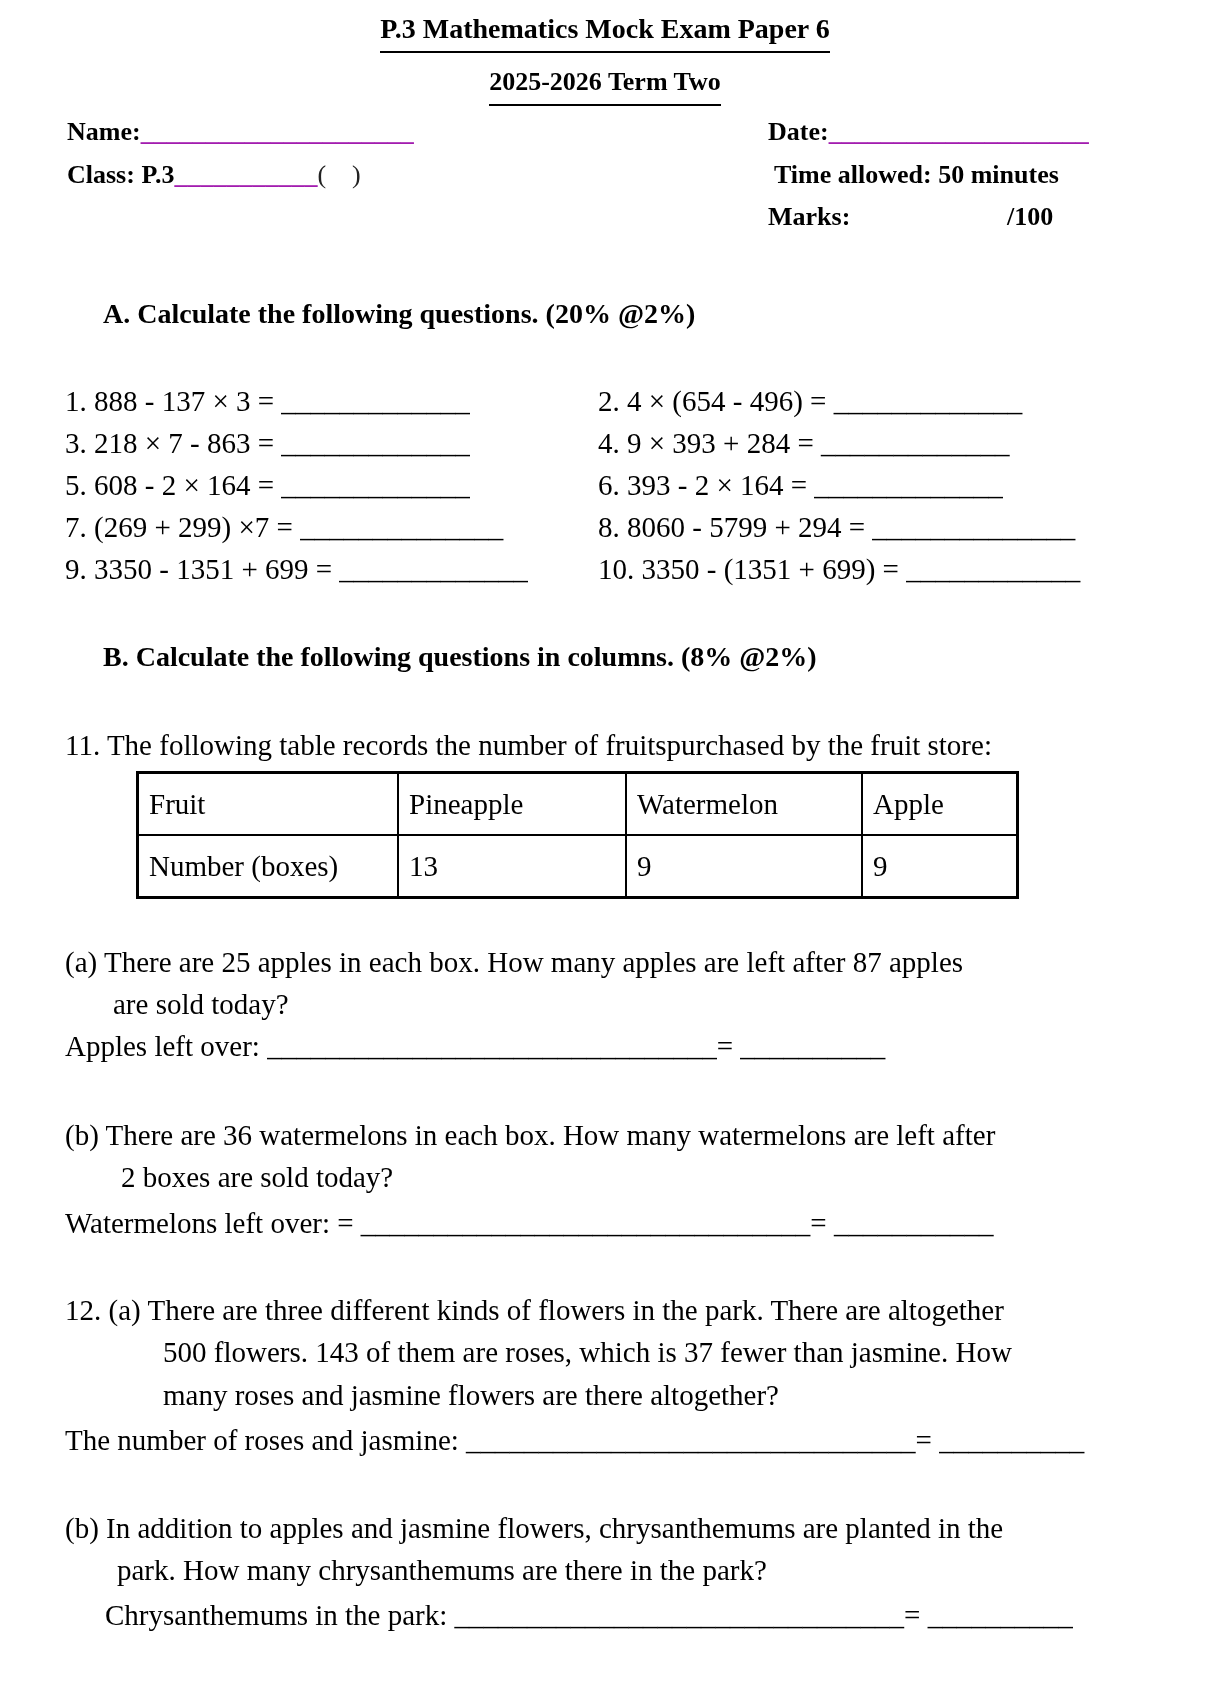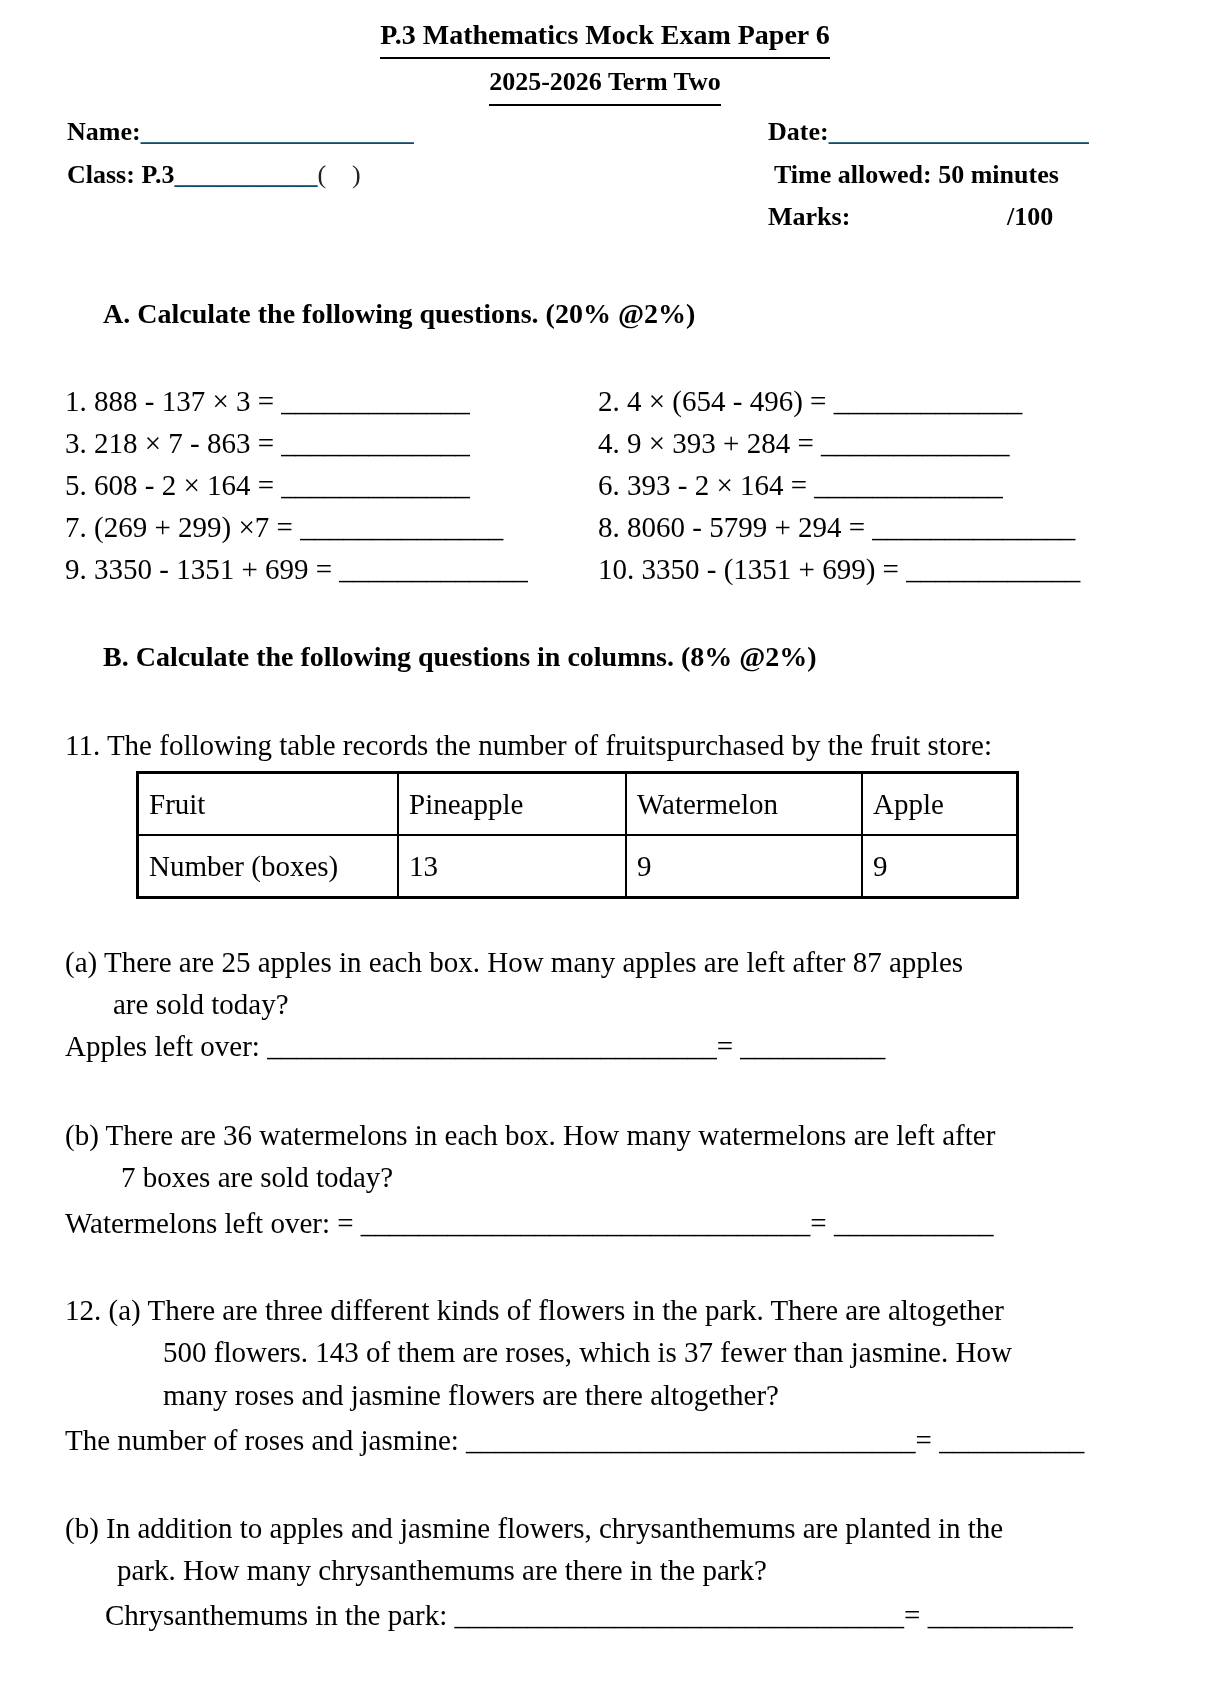--- a/index.html
+++ b/index.html
@@ -22,21 +22,21 @@
   .center { left: 0; width: 100%; text-align: center; }
   .bold { font-weight: bold; }
   .title-line { font-size: 28px; }
   .subtitle-line { font-size: 26px; }
   .underlined {
     display: inline-block;
     border-bottom: 2px solid #000;
     padding-bottom: 1px;
   }
   .hdr { font-size: 26px; font-weight: bold; }
-  .hdr-blank { font-weight: bold; color: #0c4a6e; }
+  .hdr-blank { font-weight: bold; color: #a21caf; }
   .hdr-paren { font-weight: normal; color: #222; }
   .section-heading { font-size: 28px; font-weight: bold; }
   .fruits-table {
     position: absolute;
     left: 136px;
     top: 771px;
     border-collapse: collapse;
     table-layout: fixed;
     width: 831px;
     border: 3px solid #000;
@@ -48,21 +48,21 @@
     font-size: 29px;
     vertical-align: middle;
     overflow: hidden;
   }
 </style>
 </head>
 <body>
 
 <div class="page">
 
-  <div class="line center title-line bold" style="top:14px;"><span class="underlined">P.3 Mathematics Mock Exam Paper 6</span></div>
+  <div class="line center title-line bold" style="top:8px;"><span class="underlined">P.3 Mathematics Mock Exam Paper 6</span></div>
   <div class="line center subtitle-line bold" style="top:61px;"><span class="underlined">2025-2026 Term Two</span></div>
 
   <div class="line hdr" style="left:67px; top:111px;"><span>Name:</span><span class="hdr-blank">_____________________</span></div>
 
   <div class="line hdr" style="left:768px; top:111px;"><span>Date:</span><span class="hdr-blank">____________________</span></div>
 
   <div class="line hdr" style="left:67px; top:154px;"><span>Class: P.3</span><span class="hdr-blank">___________</span><span class="hdr-paren">(    )</span></div>
 
   <div class="line hdr" style="left:774px; top:154px;">Time allowed: 50 minutes</div>
 
@@ -101,21 +101,21 @@
       <td>9</td>
     </tr>
   </tbody>
     </table>
 
   <div class="line" style="left:65px;  top:941px;">(a) There are 25 apples in each box. How many apples are left after 87 apples</div>
   <div class="line" style="left:113px; top:983px;">are sold today?</div>
   <div class="line" style="left:65px;  top:1025px;">Apples left over: _______________________________= __________</div>
 
   <div class="line" style="left:65px;  top:1114px;">(b) There are 36 watermelons in each box. How many watermelons are left after</div>
-  <div class="line" style="left:121px; top:1156px;">7 boxes are sold today?</div>
+  <div class="line" style="left:121px; top:1156px;">2 boxes are sold today?</div>
   <div class="line" style="left:65px;  top:1202px;">Watermelons left over: = _______________________________= ___________</div>
 
   <div class="line" style="left:65px;  top:1289px;">12. (a) There are three different kinds of flowers in the park. There are altogether</div>
   <div class="line" style="left:163px; top:1331px;">500 flowers. 143 of them are roses, which is 37 fewer than jasmine. How</div>
   <div class="line" style="left:163px; top:1374px;">many roses and jasmine flowers are there altogether?</div>
   <div class="line" style="left:65px;  top:1419px;">The number of roses and jasmine: _______________________________= __________</div>
 
   <div class="line" style="left:65px;  top:1507px;">(b) In addition to apples and jasmine flowers, chrysanthemums are planted in the</div>
   <div class="line" style="left:117px; top:1549px;">park. How many chrysanthemums are there in the park?</div>
   <div class="line" style="left:105px; top:1594px;">Chrysanthemums in the park: _______________________________= __________</div>

